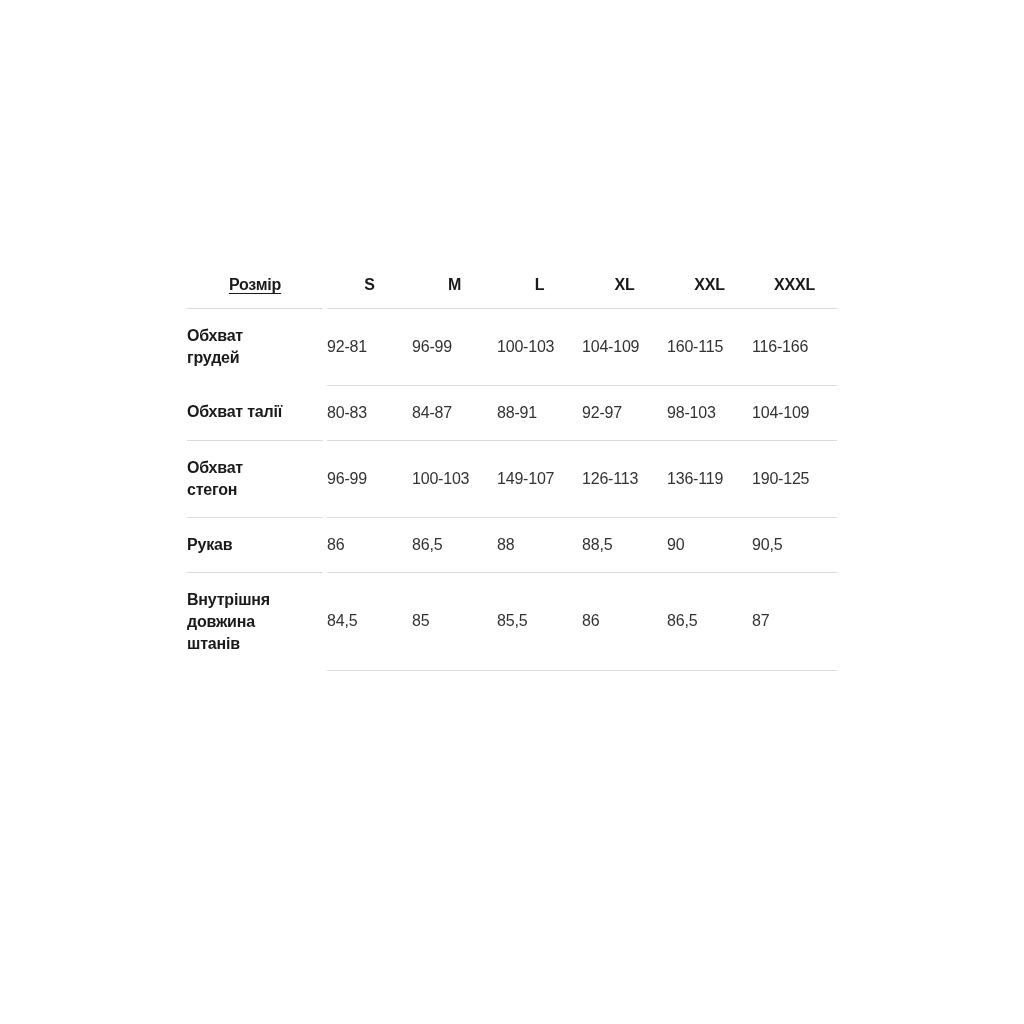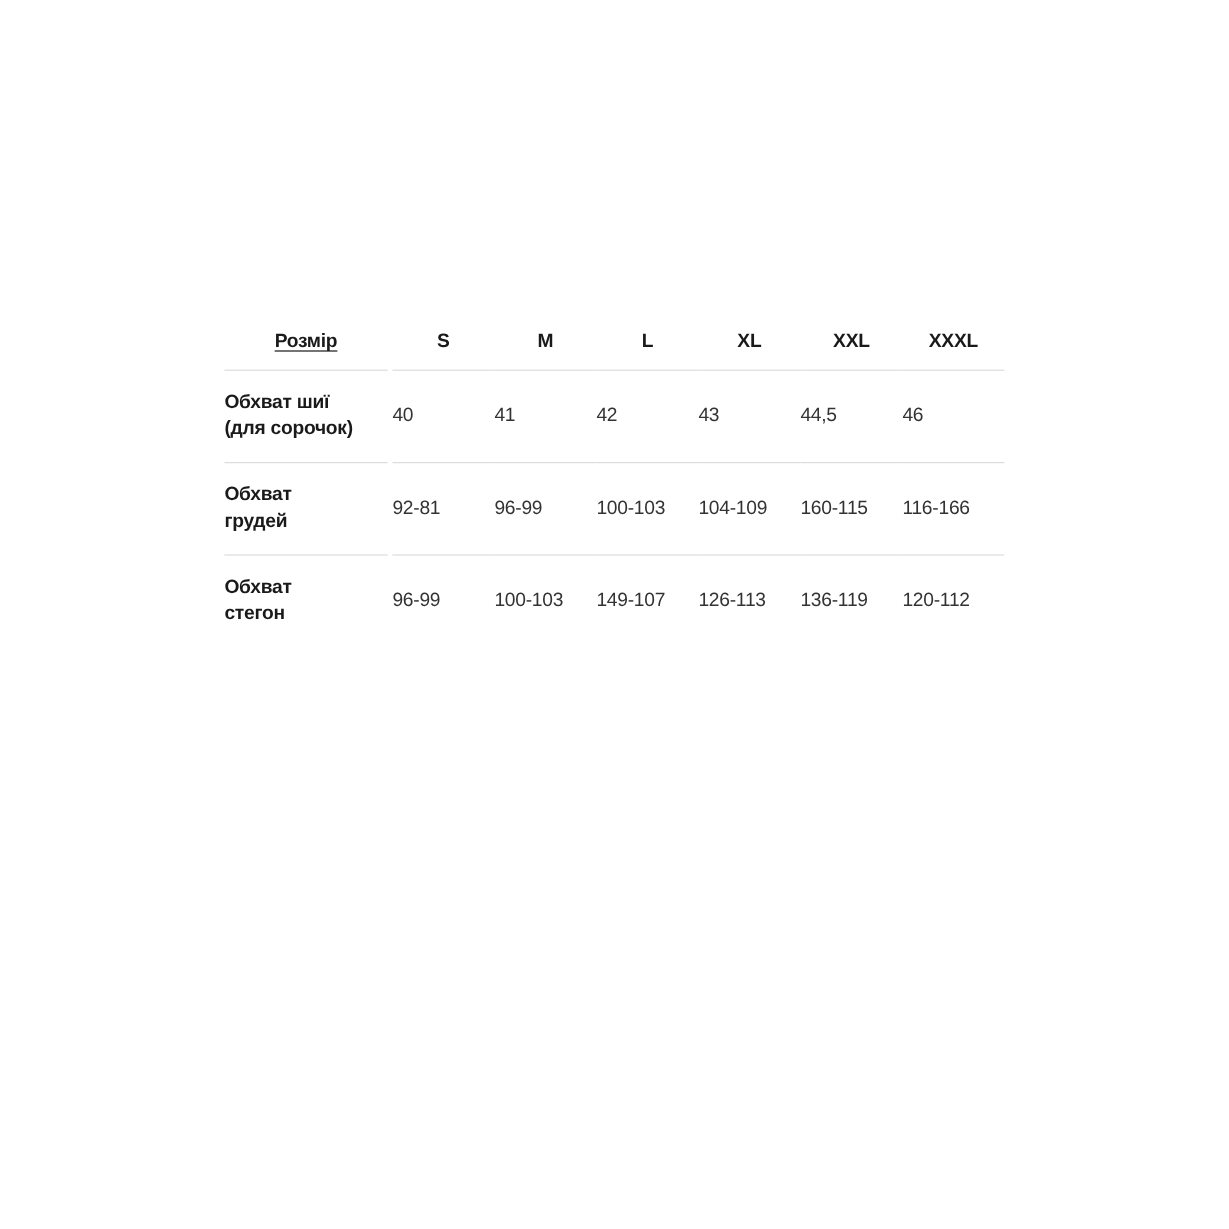--- a/index.html
+++ b/index.html
@@ -82,52 +82,73 @@
     <th><span class="u">Розмір</span></th>
     <td class="sp"></td>
     <th>S</th>
     <th>M</th>
     <th>L</th>
     <th>XL</th>
     <th>XXL</th>
     <th>XXXL</th>
   </tr>
 
-  <tr class="data">
-    <td class="lbl">Обхват шиї
-(для сорочок)</td>
-    <td class="sp"></td>
-    <td class="val">40</td>
-    <td class="val">41</td>
-    <td class="val">42</td>
-    <td class="val">43</td>
-    <td class="val">44,5</td>
-    <td class="val">46</td>
-  </tr>
 
   <tr class="data">
     <td class="lbl">Обхват
 грудей</td>
     <td class="sp"></td>
     <td class="val">92-81</td>
     <td class="val">96-99</td>
     <td class="val">100-103</td>
     <td class="val">104-109</td>
     <td class="val">160-115</td>
     <td class="val">116-166</td>
   </tr>
 
+  <tr class="data no-label-top">
+    <td class="lbl">Обхват талії</td>
+    <td class="sp"></td>
+    <td class="val">80-83</td>
+    <td class="val">84-87</td>
+    <td class="val">88-91</td>
+    <td class="val">92-97</td>
+    <td class="val">98-103</td>
+    <td class="val">104-109</td>
+  </tr>
 
   <tr class="data">
     <td class="lbl">Обхват
 стегон</td>
     <td class="sp"></td>
     <td class="val">96-99</td>
     <td class="val">100-103</td>
     <td class="val">149-107</td>
     <td class="val">126-113</td>
     <td class="val">136-119</td>
-    <td class="val">120-112</td>
+    <td class="val">190-125</td>
   </tr>
 
+  <tr class="data">
+    <td class="lbl">Рукав</td>
+    <td class="sp"></td>
+    <td class="val">86</td>
+    <td class="val">86,5</td>
+    <td class="val">88</td>
+    <td class="val">88,5</td>
+    <td class="val">90</td>
+    <td class="val">90,5</td>
+  </tr>
 
+  <tr class="data last">
+    <td class="lbl">Внутрішня
+довжина
+штанів</td>
+    <td class="sp"></td>
+    <td class="val">84,5</td>
+    <td class="val">85</td>
+    <td class="val">85,5</td>
+    <td class="val">86</td>
+    <td class="val">86,5</td>
+    <td class="val">87</td>
+  </tr>
 </tbody>
   </table>
 
 </body></html>

